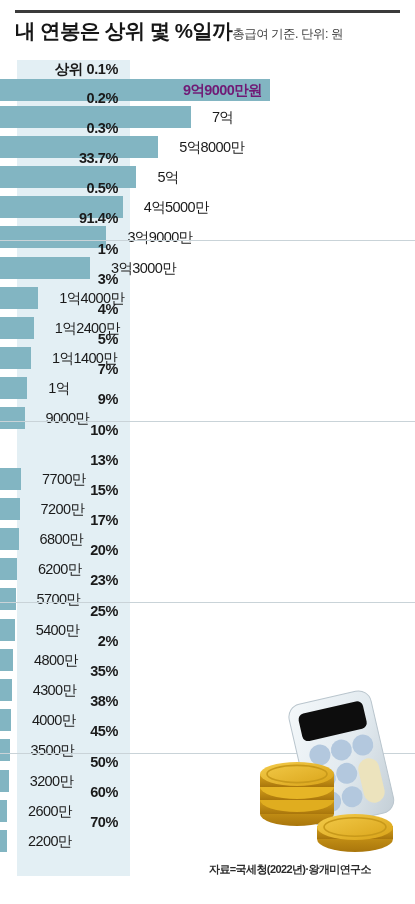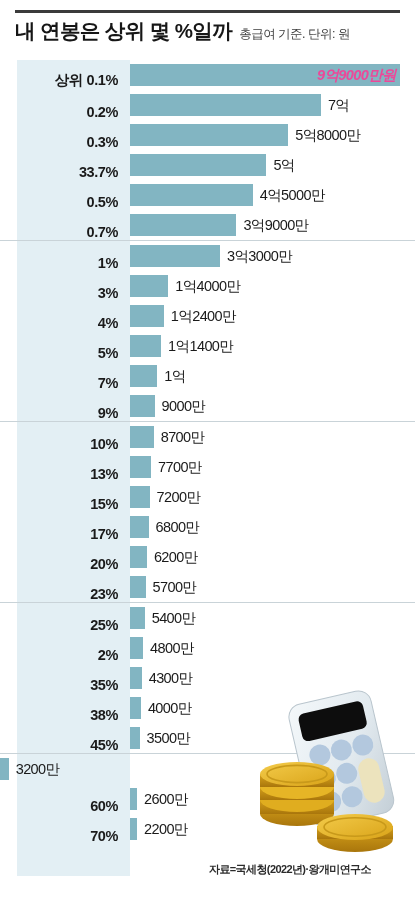--- a/index.html
+++ b/index.html
@@ -35,21 +35,20 @@
   }
 
   
   .title-row {
     position: absolute;
     left: 15px;
     top: 17px;
     width: 390px;
     display: flex;
     align-items: baseline;
-    gap: 7px;
     white-space: nowrap;
   }
   .title-main {
     font-size: 20.5px;
     font-weight: bold;
     color: #161616;
     letter-spacing: -0.6px;
   }
   .title-sub {
     font-size: 12.5px;
@@ -89,21 +88,22 @@
     position: relative;
   }
   .group + .group {
     border-top: 1px solid #c9d3d8;
   }
 
   .row {
     position: relative;
     height: 30px;
     display: flex;
-    align-items: flex-end;
+    align-items: flex-start;
+    flex-direction: column;
   }
 
   .row-label {
     width: 130px;
     box-sizing: border-box;
     padding-right: 12px;
     text-align: right;
     font-size: 14.5px;
     font-weight: bold;
     color: #1a1a1a;
@@ -124,30 +124,29 @@
     height: 22px;
     background: #82b5c2;
     flex: none;
   }
 
   .bar-value {
     font-size: 14.5px;
     color: #1a1a1a;
     letter-spacing: -0.6px;
     white-space: nowrap;
-    padding-left: 7px;
+    padding-left: 21px;
     font-weight: normal;
   }
   .bar-value.inside {
     position: absolute;
-    right: 19px;
-    color: #ec4899;
+    right: 8px;
+    color: #701a75;
     font-weight: bold;
     padding-left: 0;
-    font-style: italic;
   }
 
   
   .illustration {
     position: absolute;
     left: 255px;
     top: 686px;
     width: 160px;
     height: 190px;
     pointer-events: none;
@@ -210,21 +209,21 @@
             </div>
           </div>
           <div class="row">
             <div class="row-label">0.5%</div>
             <div class="bar-area">
               <div class="bar" style="width: 122.7px; background: rgb(130, 181, 194);"></div>
               <div class="bar-value">4억5000만</div>
             </div>
           </div>
           <div class="row">
-            <div class="row-label">0.7%</div>
+            <div class="row-label">91.4%</div>
             <div class="bar-area">
               <div class="bar" style="width: 106.4px; background: rgb(130, 181, 194);"></div>
               <div class="bar-value">3억9000만</div>
             </div>
           </div>
         </div>
         <div class="group">
           <div class="row">
             <div class="row-label">1%</div>
             <div class="bar-area">
@@ -264,24 +263,20 @@
             <div class="row-label">9%</div>
             <div class="bar-area">
               <div class="bar" style="width: 24.5px; background: rgb(130, 181, 194);"></div>
               <div class="bar-value">9000만</div>
             </div>
           </div>
         </div>
         <div class="group">
           <div class="row">
             <div class="row-label">10%</div>
-            <div class="bar-area">
-              <div class="bar" style="width: 23.7px; background: rgb(130, 181, 194);"></div>
-              <div class="bar-value">8700만</div>
-            </div>
           </div>
           <div class="row">
             <div class="row-label">13%</div>
             <div class="bar-area">
               <div class="bar" style="width: 21px; background: rgb(130, 181, 194);"></div>
               <div class="bar-value">7700만</div>
             </div>
           </div>
           <div class="row">
             <div class="row-label">15%</div>
@@ -344,20 +339,21 @@
           <div class="row">
             <div class="row-label">45%</div>
             <div class="bar-area">
               <div class="bar" style="width: 9.5px; background: rgb(130, 181, 194);"></div>
               <div class="bar-value">3500만</div>
             </div>
           </div>
         </div>
         <div class="group">
           <div class="row">
+            <div class="row-label">50%</div>
             <div class="bar-area">
               <div class="bar" style="width: 8.7px; background: rgb(130, 181, 194);"></div>
               <div class="bar-value">3200만</div>
             </div>
           </div>
           <div class="row">
             <div class="row-label">60%</div>
             <div class="bar-area">
               <div class="bar" style="width: 7.1px; background: rgb(130, 181, 194);"></div>
               <div class="bar-value">2600만</div>

